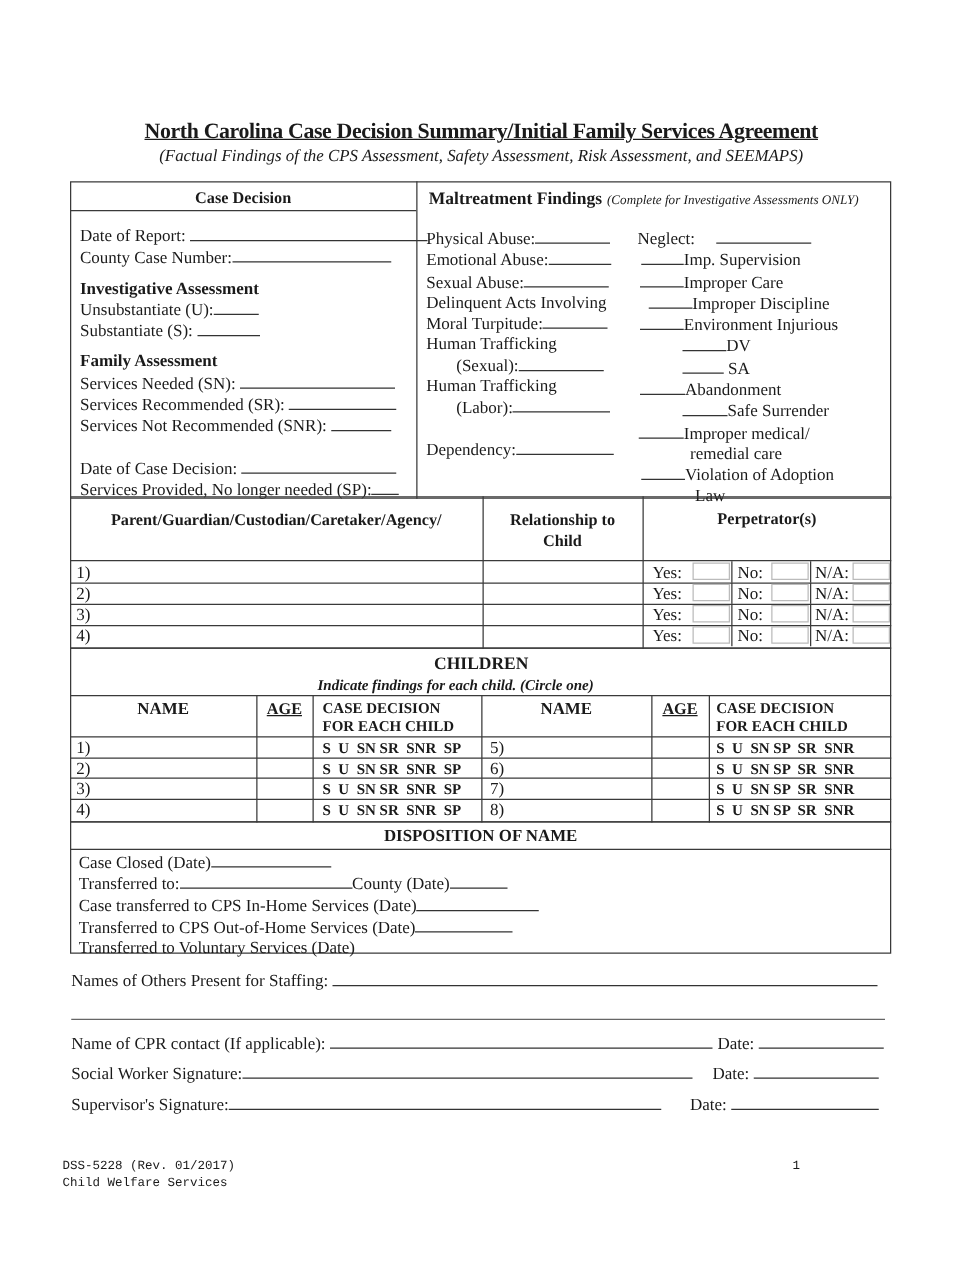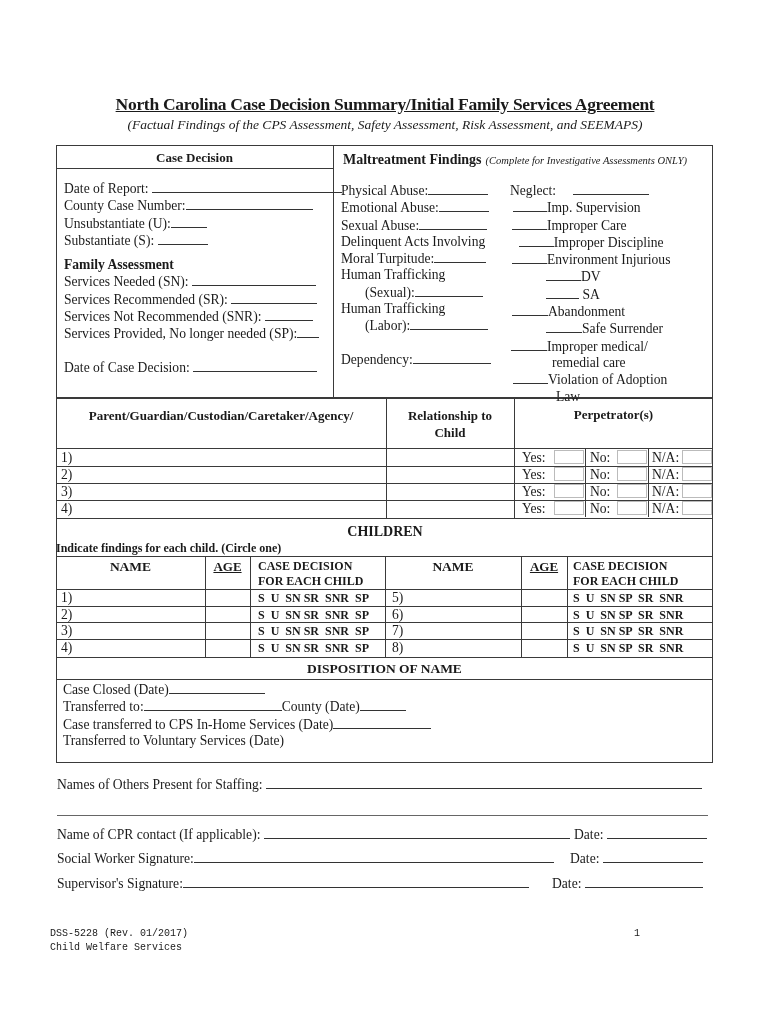--- a/index.html
+++ b/index.html
@@ -32,28 +32,29 @@
 
 <div class="abs hdr" style="left:56px; width:277px; top:150px;">Case Decision</div>
 <div class="abs" style="left:343px; top:150px; white-space:nowrap;">
   <span class="b" style="font-size:14px;">Maltreatment Findings</span>
   <span style="font-style:italic; font-size:10.5px;">(Complete for Investigative Assessments ONLY)</span>
 </div>
 
 <div class="abs t" style="left:64px; top:180px;">
   <div><span>Date of Report:</span> <span class="ul" style="width:190px;"></span></div>
   <div><span>County  Case Number:</span><span class="ul" style="width:127px;"></span></div>
+  <div class="b" style="margin-top:8px;">Investigative Assessment</div>
   <div><span>Unsubstantiate (U):</span><span class="ul" style="width:36px;"></span></div>
   <div><span>Substantiate (S):</span> <span class="ul" style="width:50px;"></span></div>
   <div class="b" style="margin-top:8px;">Family Assessment</div>
   <div><span>Services Needed (SN):</span> <span class="ul" style="width:124px;"></span></div>
   <div><span>Services  Recommended (SR):</span> <span class="ul" style="width:86px;"></span></div>
   <div><span>Services  Not Recommended (SNR):</span> <span class="ul" style="width:48px;"></span></div>
+  <div style="margin-top:16px;"><span>Date of Case Decision:</span> <span class="ul" style="width:124px;"></span></div>
   <div><span>Services  Provided, No longer needed (SP):</span><span class="ul" style="width:22px;"></span></div>
-  <div style="margin-top:16px;"><span>Date of Case Decision:</span> <span class="ul" style="width:124px;"></span></div>
 </div>
 
 <div class="abs t" style="left:341px; top:182px;">
   <div><span>Physical Abuse:</span><span class="ul" style="width:60px;"></span></div>
   <div><span>Emotional  Abuse:</span><span class="ul" style="width:50px;"></span></div>
   <div><span>Sexual Abuse:</span><span class="ul" style="width:68px;"></span></div>
   <div>Delinquent Acts Involving</div>
   <div><span>Moral Turpitude:</span><span class="ul" style="width:52px;"></span></div>
   <div>Human Trafficking</div>
   <div style="padding-left:24px;"><span>(Sexual):</span><span class="ul" style="width:68px;"></span></div>
@@ -145,21 +146,21 @@
       <span style="position:absolute;left:534px;">No:</span>
       <span class="cb" style="position:absolute;left:561px;top:1px;"></span>
       <span style="position:absolute;left:592px;top:0;height:17px;border-left:1.2px solid #3a3a3a;"></span>
       <span style="position:absolute;left:596px;">N/A:</span>
       <span class="cb" style="position:absolute;left:626px;top:1px;"></span>
     </div>
   </div>
 
 <div class="abs box" style="left:56px; top:518px; width:657px; height:140px;"></div>
 <div class="abs hdr" style="left:56px; width:658px; top:524px; font-size:14px;">CHILDREN</div>
-<div class="abs" style="left:56px; width:617px; top:541px; font-weight:bold; font-size:12px;">Indicate findings for each child. (Circle one)</div>
+<div class="abs" style="left:56px; width:617px; top:541px; text-align:center; font-style:italic; font-weight:bold; font-size:12px;">Indicate findings for each child. (Circle one)</div>
 <div class="hline" style="left:56px; top:556px; width:657px;"></div>
 <div class="vline" style="left:205px; top:556px; height:102px;"></div>
 <div class="vline" style="left:250px; top:556px; height:102px;"></div>
 <div class="vline" style="left:385px; top:556px; height:102px;"></div>
 <div class="vline" style="left:521px; top:556px; height:102px;"></div>
 <div class="vline" style="left:567px; top:556px; height:102px;"></div>
 <div class="hline" style="left:56px; top:589px; width:657px;"></div>
 <div class="hline" style="left:56px; top:606px; width:657px;"></div>
 <div class="hline" style="left:56px; top:622px; width:657px;"></div>
 <div class="hline" style="left:56px; top:639px; width:657px;"></div>
@@ -220,20 +221,21 @@
     </div>
   </div>
 
 <div class="abs box" style="left:56px; top:657px; width:657px; height:106px;"></div>
 <div class="abs hdr" style="left:56px; width:657px; top:661px; font-size:13.5px;">DISPOSITION OF NAME</div>
 <div class="hline" style="left:56px; top:679px; width:657px;"></div>
 <div class="abs t" style="left:63px; top:681px;">
   <div><span>Case Closed (Date)</span><span class="ul" style="width:96px;"></span></div>
   <div><span>Transferred to:</span><span class="ul" style="width:138px;"></span><span>County (Date)</span><span class="ul" style="width:46px;"></span></div>
   <div><span>Case transferred to CPS In-Home Services (Date)</span><span class="ul" style="width:98px;"></span></div>
+  <div><span>Transferred  to CPS Out-of-Home Services (Date)</span><span class="ul" style="width:78px;"></span></div>
   <div><span>Transferred  to Voluntary Services (Date)</span></div>
 </div>
 
 <div class="abs t" style="left:57px; top:776px;"><span>Names of Others Present for Staffing:</span> <span class="ul" style="width:436px;"></span></div>
 <div class="hline" style="left:57px; top:815px; width:651px; border-top-color:#666;"></div>
 <div class="abs t" style="left:57px; top:826px;"><span>Name of CPR contact (If applicable):</span> <span class="ul" style="width:306px;"></span></div>
 <div class="abs t" style="left:574px; top:826px;"><span>Date:</span> <span class="ul" style="width:100px;"></span></div>
 <div class="abs t" style="left:57px; top:850px;"><span>Social Worker Signature:</span><span class="ul" style="width:360px;"></span></div>
 <div class="abs t" style="left:570px; top:850px;"><span>Date:</span> <span class="ul" style="width:100px;"></span></div>
 <div class="abs t" style="left:57px; top:875px;"><span>Supervisor's Signature:</span><span class="ul" style="width:346px;"></span></div>

